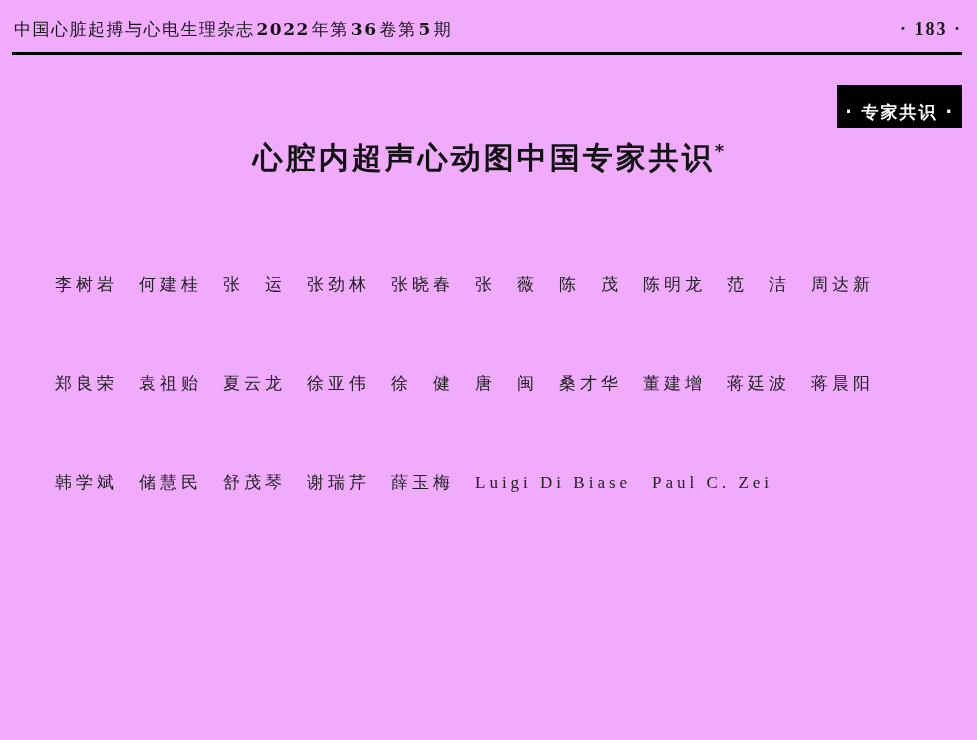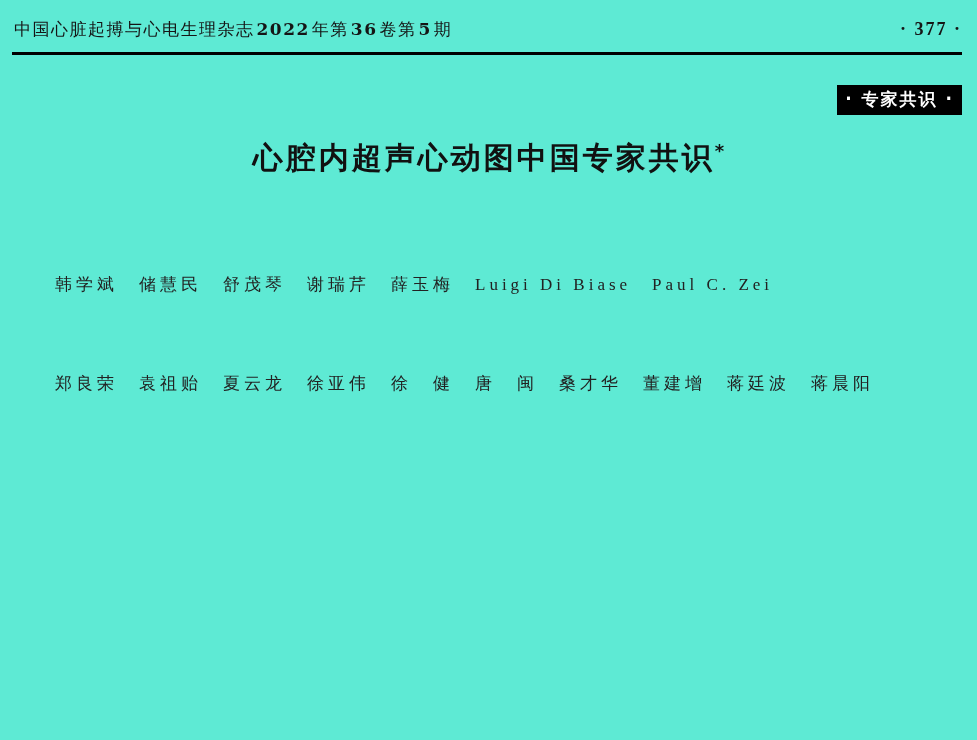--- a/index.html
+++ b/index.html
@@ -1,39 +1,39 @@
 <!DOCTYPE html>
 <html lang="zh"><head>
 <meta charset="utf-8">
 <style>
   html,body{margin:0;padding:0;background:#ffffff;}
   body{
     width:977px;height:740px;overflow:hidden;
     font-family:"Liberation Serif","DejaVu Serif",serif;
     color:#151515;
   }
-  .page{position:relative;width:977px;height:740px;background:#5eead4;}
+  .page{position:relative;width:977px;height:740px;background:#f0abfc;}
 
   
   .running-head{
     display:flex;justify-content:space-between;align-items:baseline;
     padding:18px 15px 0 14px;font-size:17px;line-height:22px;
   }
   .journal-line{letter-spacing:1.5px;}
   .journal-line .num{font-weight:bold;font-family:"DejaVu Serif",serif;padding:0 2px;}
   .page-number{font-weight:bold;font-size:18px;letter-spacing:2px;white-space:pre;}
   .head-rule{border:0;border-top:3px solid #000;margin:11px 15px 0 12px;}
 
   
   .badge{
     position:absolute;top:85px;right:15px;
     background:#000;color:#fff;
     font-family:"DejaVu Sans","Liberation Sans",sans-serif;
     font-size:17px;font-weight:bold;letter-spacing:2px;
-    padding:3px 8px 4px 8px;white-space:pre;
+    padding:16px 8px 4px 8px;white-space:pre;
   }
 
   
   .article-title{
     margin:78px 0 8px 0;text-align:center;
     font-family:"DejaVu Sans","Liberation Sans",sans-serif;
     font-weight:900;font-size:30px;line-height:36px;letter-spacing:3px;color:#111;
   }
   .article-title sup{font-size:18px;font-weight:bold;letter-spacing:0;}
 
@@ -47,27 +47,28 @@
 </style>
 </head>
 <body>
 
 <div class="page">
 
   <div class="running-head">
     <div class="journal-line">
       <span>中国心脏起搏与心电生理杂志</span><span class="num">2022</span><span>年第</span><span class="num">36</span><span>卷第</span><span class="num">5</span><span>期</span>
     </div>
-    <div class="page-number">· 377 ·</div>
+    <div class="page-number">· 183 ·</div>
   </div>
 
   <hr class="head-rule">
 
   <span class="badge">· 专家共识 ·</span>
 
   <h1 class="article-title"><span>心腔内超声心动图中国专家共识</span><sup>*</sup></h1>
 
   <div class="authors">
+    <div class="author-row">李树岩　何建桂　张　运　张劲林　张晓春　张　薇　陈　茂　陈明龙　范　洁　周达新</div>
+    <div class="author-row">郑良荣　袁祖贻　夏云龙　徐亚伟　徐　健　唐　闽　桑才华　董建增　蒋廷波　蒋晨阳</div>
     <div class="author-row">韩学斌　储慧民　舒茂琴　谢瑞芹　薛玉梅　Luigi Di Biase　Paul C. Zei</div>
-    <div class="author-row">郑良荣　袁祖贻　夏云龙　徐亚伟　徐　健　唐　闽　桑才华　董建增　蒋廷波　蒋晨阳</div>
   </div>
 
 </div>
 
 </body></html>

